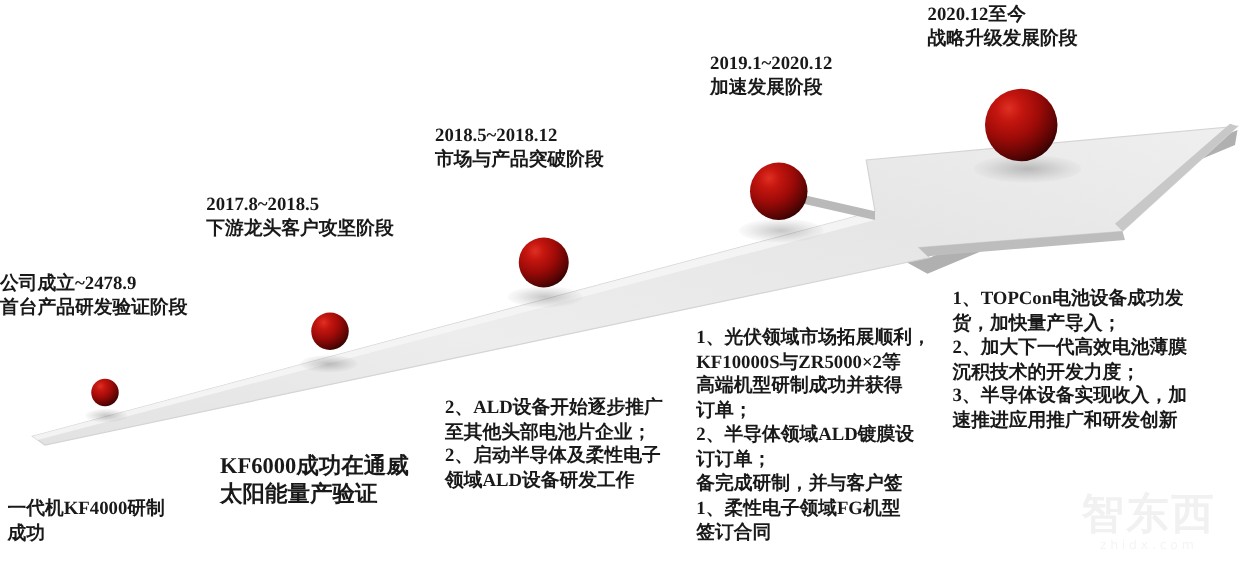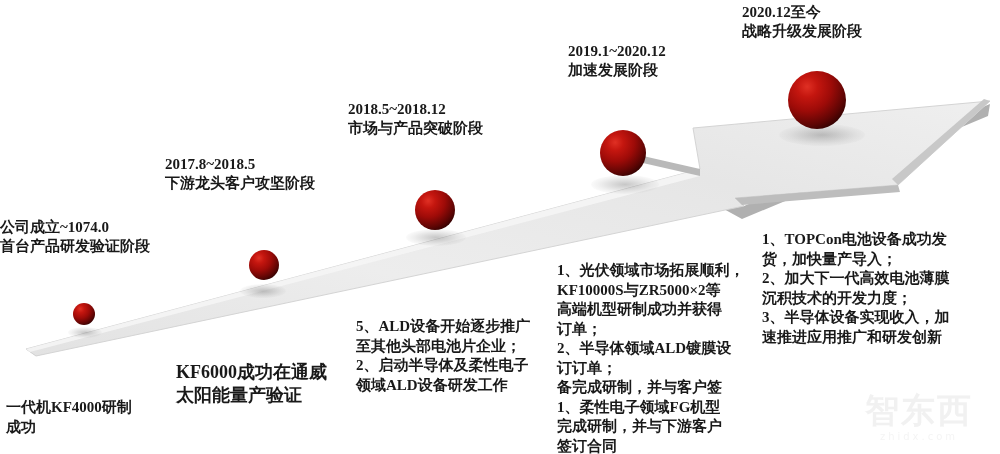--- a/index.html
+++ b/index.html
@@ -165,21 +165,21 @@
   <div class="sphere-shadow" style="left:406px; top:229px; width:60px; height:17px;"></div>
   <div class="sphere" style="left:415px; top:190px; width:40px; height:40px;"></div>
 
   <div class="sphere-shadow" style="left:591px; top:175px; width:68px; height:19px;"></div>
   <div class="sphere" style="left:600px; top:130px; width:46px; height:46px;"></div>
 
   <div class="sphere-shadow" style="left:779px; top:124px; width:86px; height:22px;"></div>
   <div class="sphere" style="left:788px; top:71px; width:58px; height:58px;"></div>
 
   <div class="stage-label" style="left:0px; top:218px; width:205px; font-size:15px;">
-    <span class="ln">公司成立~1074.0</span>
+    <span class="ln">公司成立~2478.9</span>
     <span class="ln">首台产品研发验证阶段</span>
   </div>
 
   <div class="stage-label" style="left:165px; top:155px; width:210px; font-size:15px;">
     <span class="ln">2017.8~2018.5</span>
     <span class="ln">下游龙头客户攻坚阶段</span>
   </div>
 
   <div class="stage-label" style="left:348px; top:100px; width:210px; font-size:15px;">
     <span class="ln">2018.5~2018.12</span>
@@ -200,36 +200,35 @@
     <span class="ln">一代机KF4000研制</span>
     <span class="ln">成功</span>
   </div>
 
   <div class="note note-left" style="left:176px; top:361px; font-size:18px;">
     <span class="ln">KF6000成功在通威</span>
     <span class="ln">太阳能量产验证</span>
   </div>
 
   <div class="bullets" style="left:356px; top:317px; font-size:15px;">
-    <span class="ln">5、ALD设备开始逐步推广</span>
+    <span class="ln">2、ALD设备开始逐步推广</span>
     <span class="ln">至其他头部电池片企业；</span>
     <span class="ln">2、启动半导体及柔性电子</span>
     <span class="ln">领域ALD设备研发工作</span>
   </div>
 
   <div class="bullets" style="left:557px; top:261px; font-size:15px;">
     <span class="ln">1、光伏领域市场拓展顺利，</span>
     <span class="ln">KF10000S与ZR5000×2等</span>
     <span class="ln">高端机型研制成功并获得</span>
     <span class="ln">订单；</span>
     <span class="ln">2、半导体领域ALD镀膜设</span>
     <span class="ln">订订单；</span>
     <span class="ln">备完成研制，并与客户签</span>
     <span class="ln">1、柔性电子领域FG机型</span>
-    <span class="ln">完成研制，并与下游客户</span>
     <span class="ln">签订合同</span>
   </div>
 
   <div class="bullets" style="left:762px; top:230px; font-size:15px;">
     <span class="ln">1、TOPCon电池设备成功发</span>
     <span class="ln">货，加快量产导入；</span>
     <span class="ln">2、加大下一代高效电池薄膜</span>
     <span class="ln">沉积技术的开发力度；</span>
     <span class="ln">3、半导体设备实现收入，加</span>
     <span class="ln">速推进应用推广和研发创新</span>

